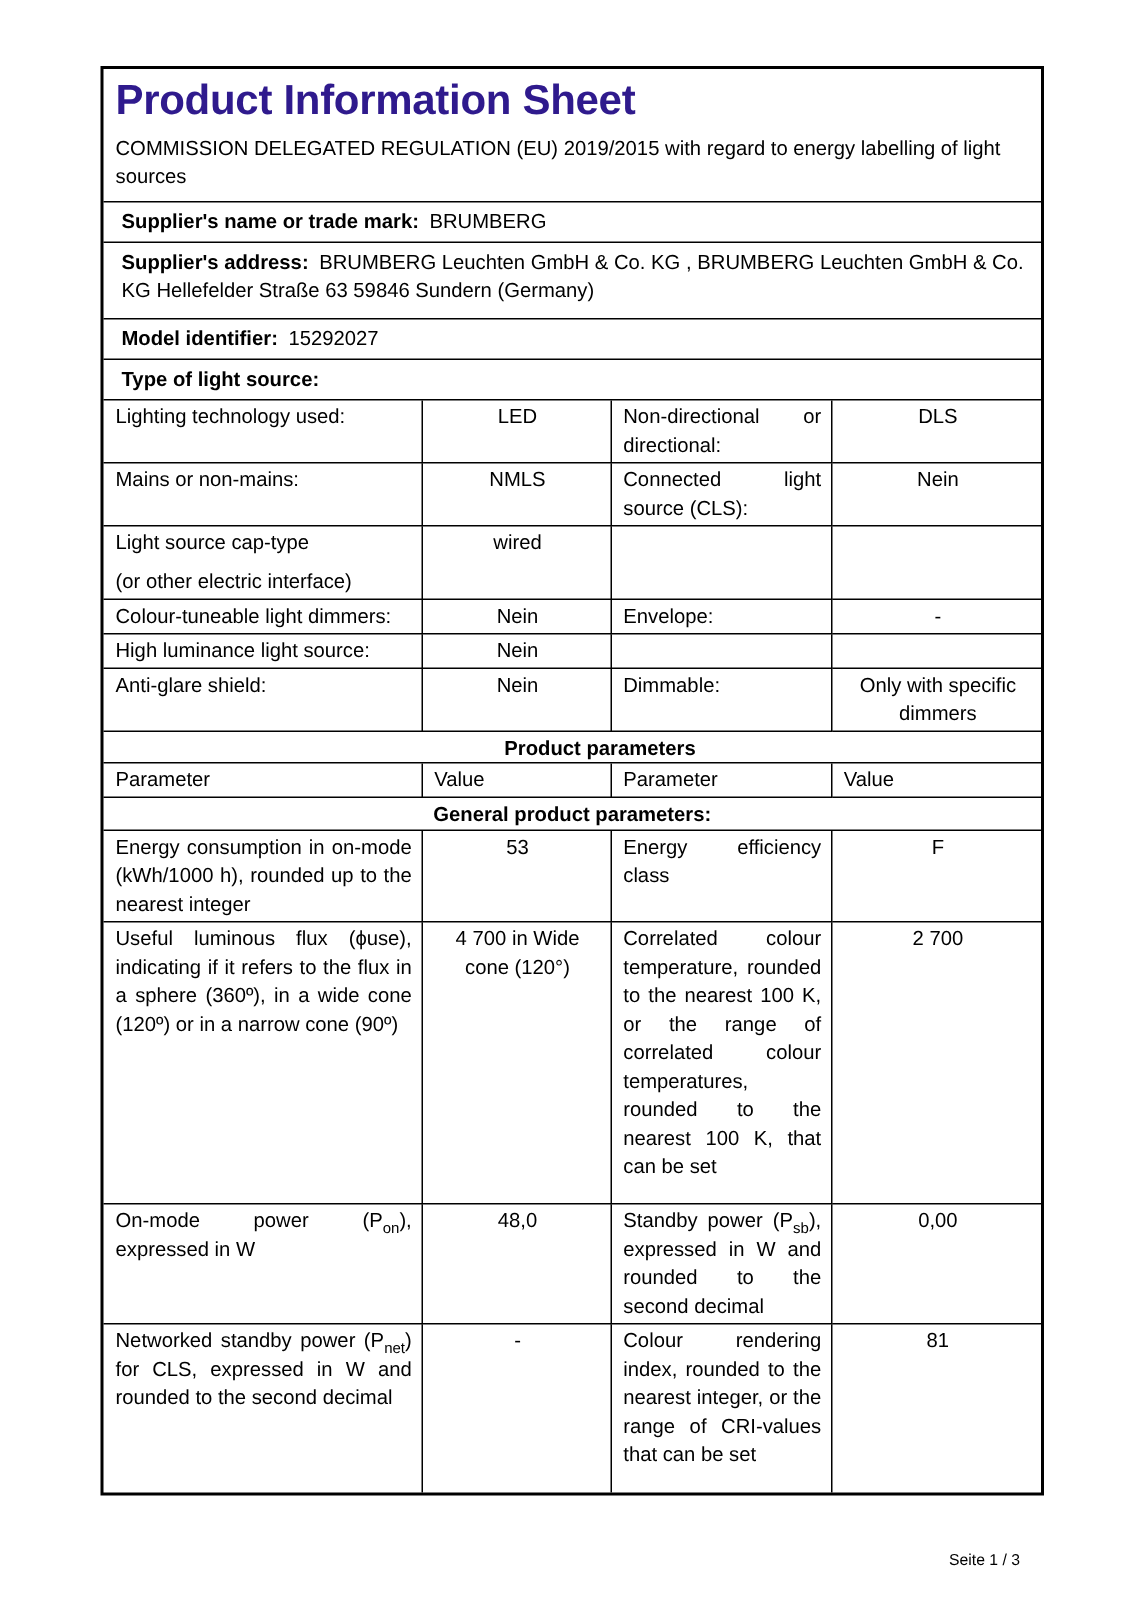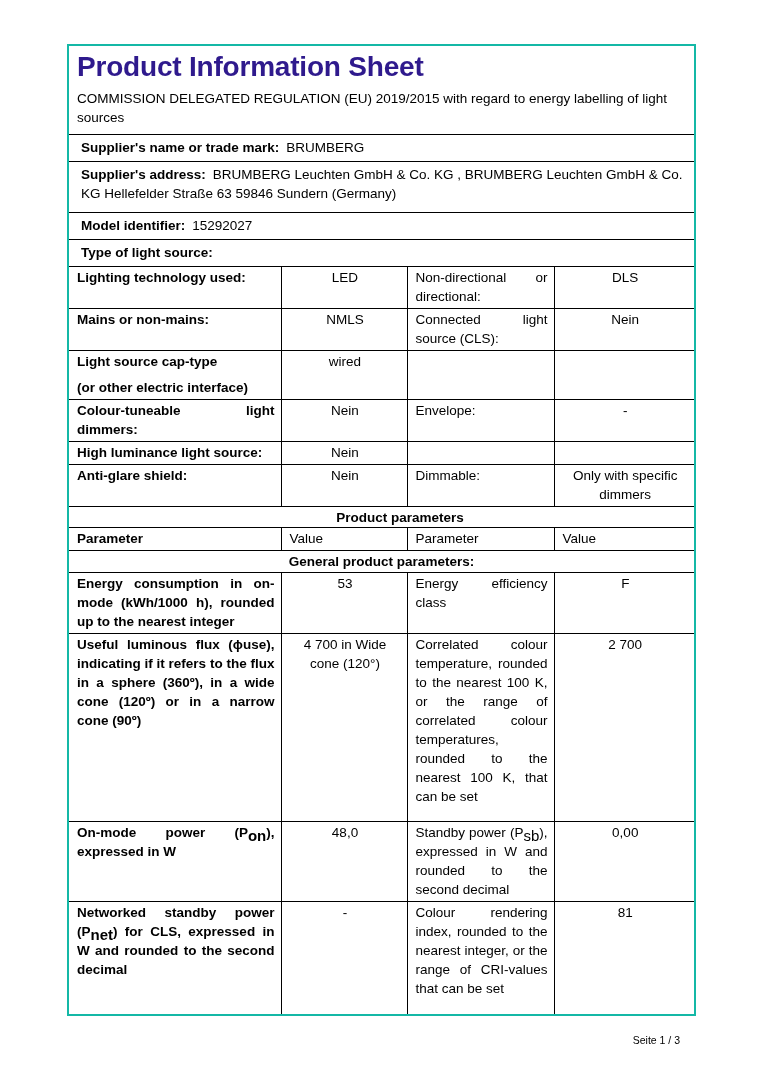--- a/index.html
+++ b/index.html
@@ -4,21 +4,21 @@
 <style>
   * { box-sizing: border-box; margin: 0; padding: 0; }
   html, body { background: #ffffff; }
   body {
     width: 764px; height: 1080px; position: relative;
     font-family: "Liberation Sans", sans-serif;
     color: #000; font-size: 13.5px; line-height: 19px;
   }
   .sheet {
     position: absolute; left: 67px; top: 44px; width: 629px;
-    border: 2px solid #14b8a6; background: #fff;
+    border: 2px solid #000000; background: #fff;
   }
   .blk { border-bottom: 1.5px solid #000; }
   .header-cell { height: 89px; padding: 4px 10px 0 8px; }
   .doc-title {
     font-size: 28px; line-height: 34px; font-weight: bold;
     color: #2f1a8d; letter-spacing: -0.2px; margin-bottom: 6px;
   }
   .reg-text { font-size: 13.5px; line-height: 18.5px; }
   .row-line { padding: 3px 10px 0 12px; }
   .h27 { height: 27px; }
@@ -28,27 +28,27 @@
   .band {
     text-align: center; font-weight: bold; padding-top: 1px;
   }
   .band.pp { height: 21px; padding-left: 37px; }
   .band.gp { height: 22px; }
   table.grid { width: 100%; border-collapse: collapse; table-layout: fixed; }
   table.grid td {
     border: 1.5px solid #000; border-top: none;
     vertical-align: top; padding: 1px 6px 2px 8px;
   }
-  table.grid td:first-child { border-left: none; font-weight: bold; }
+  table.grid td:first-child { border-left: none; }
   table.grid td:last-child { border-right: none; }
   table.grid.last tr:last-child td { border-bottom: none; }
   td.val { text-align: center; padding: 1px 4px 2px 4px; }
   td.just { text-align: justify; }
   .para2 { margin-top: 7px; }
-  sub { font-size: 15px; line-height: 0; }
+  sub { font-size: 10px; line-height: 0; }
   .footer {
     position: absolute; top: 1005px; right: 84px;
     font-size: 10.5px; line-height: 14px; color: #000; margin-top: 28px;
   }
 </style>
 </head>
 <body>
 
 <div class="sheet">
 

